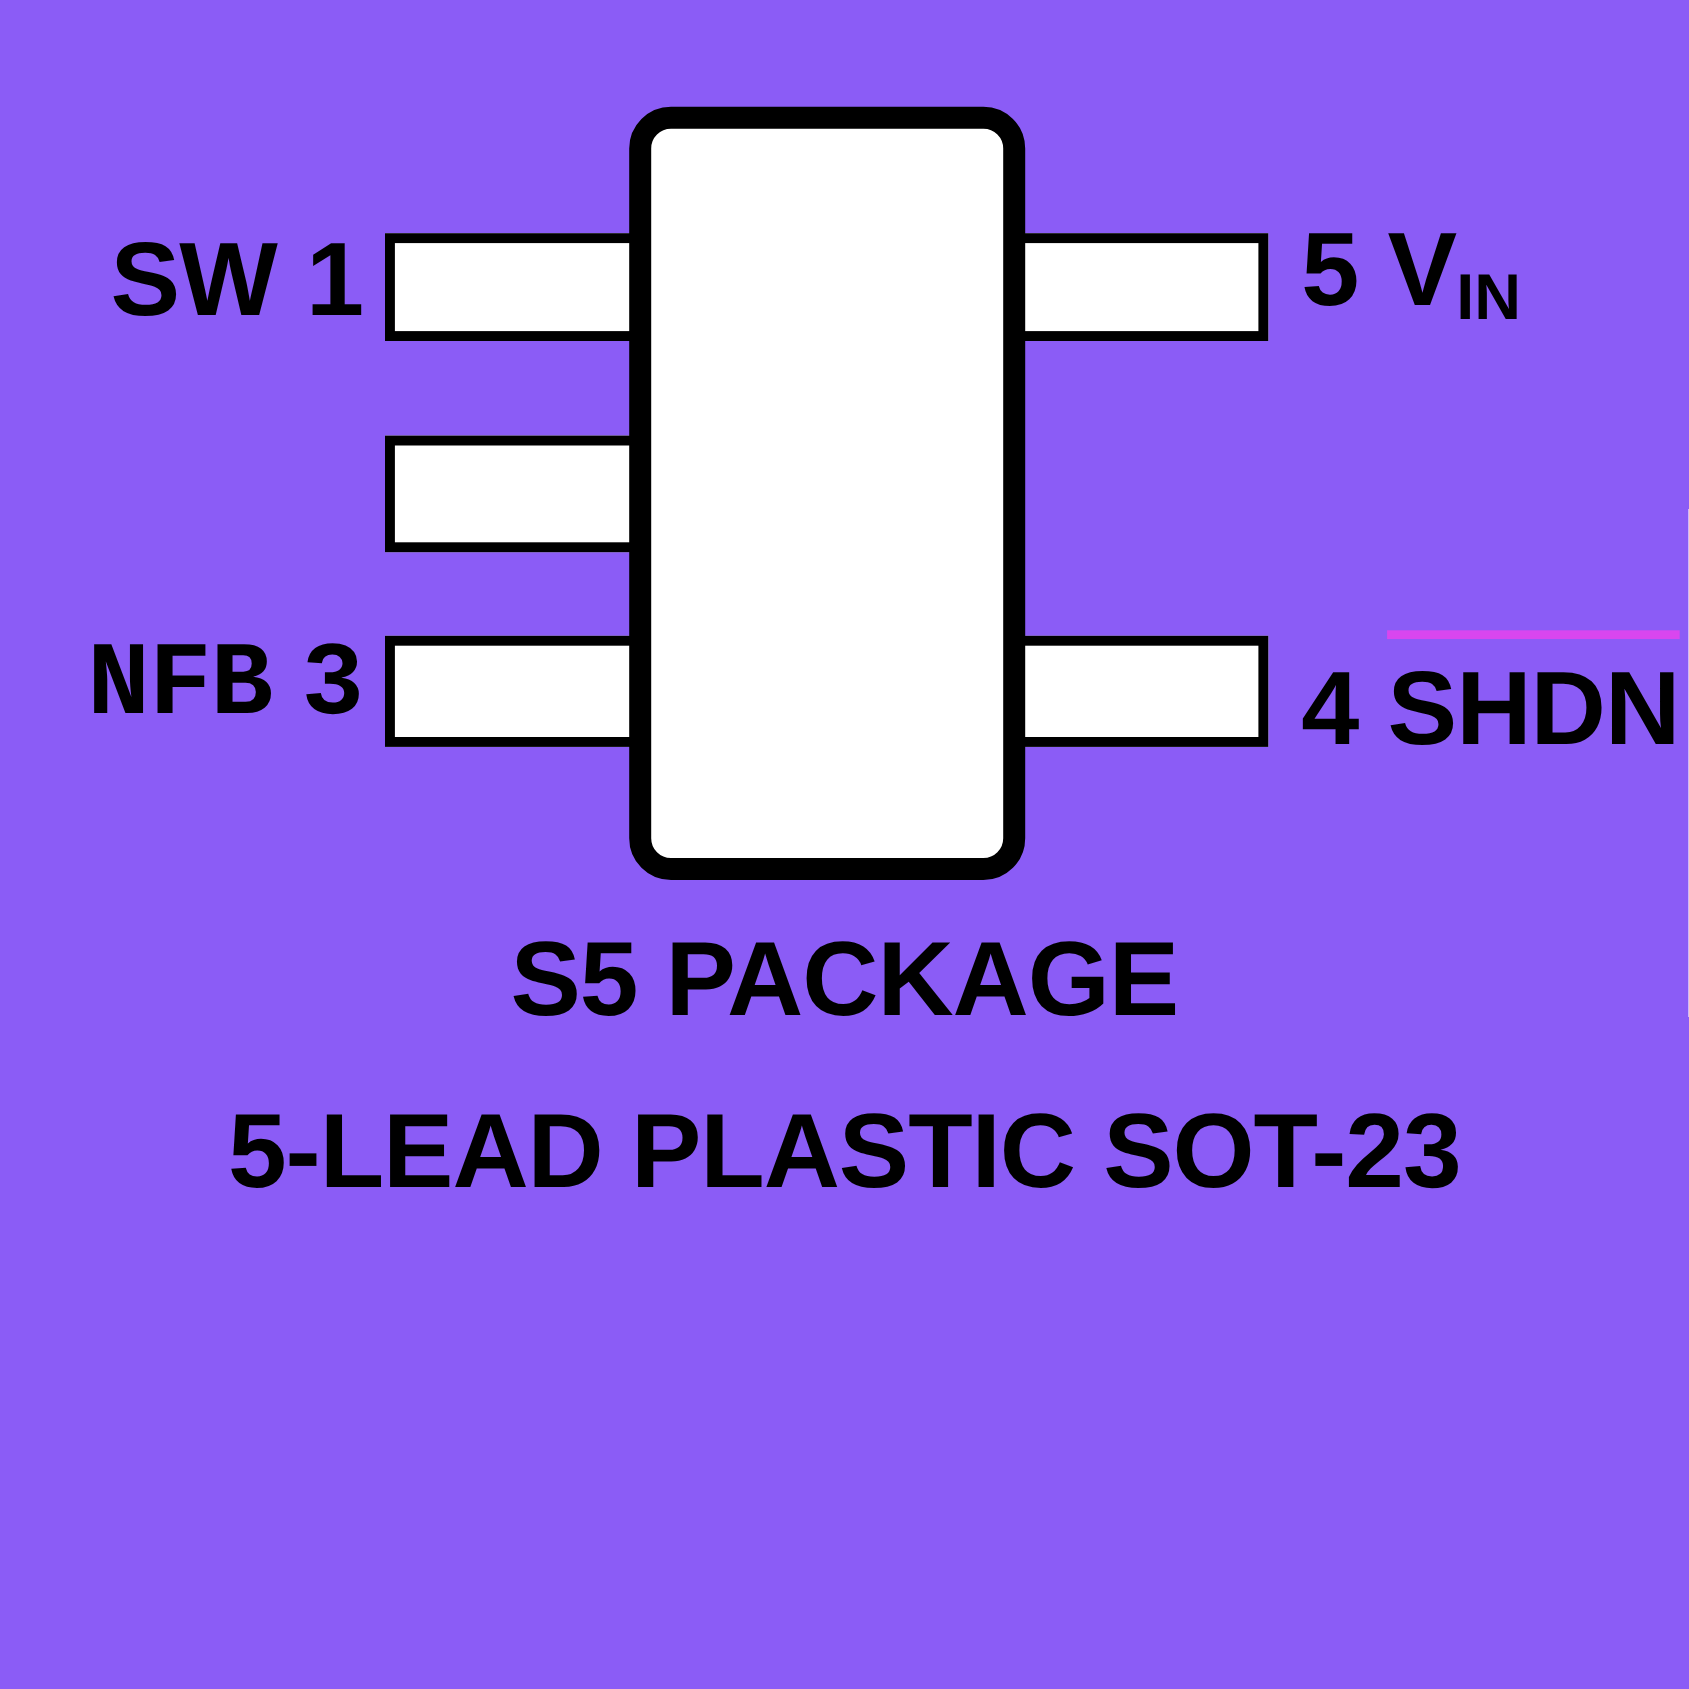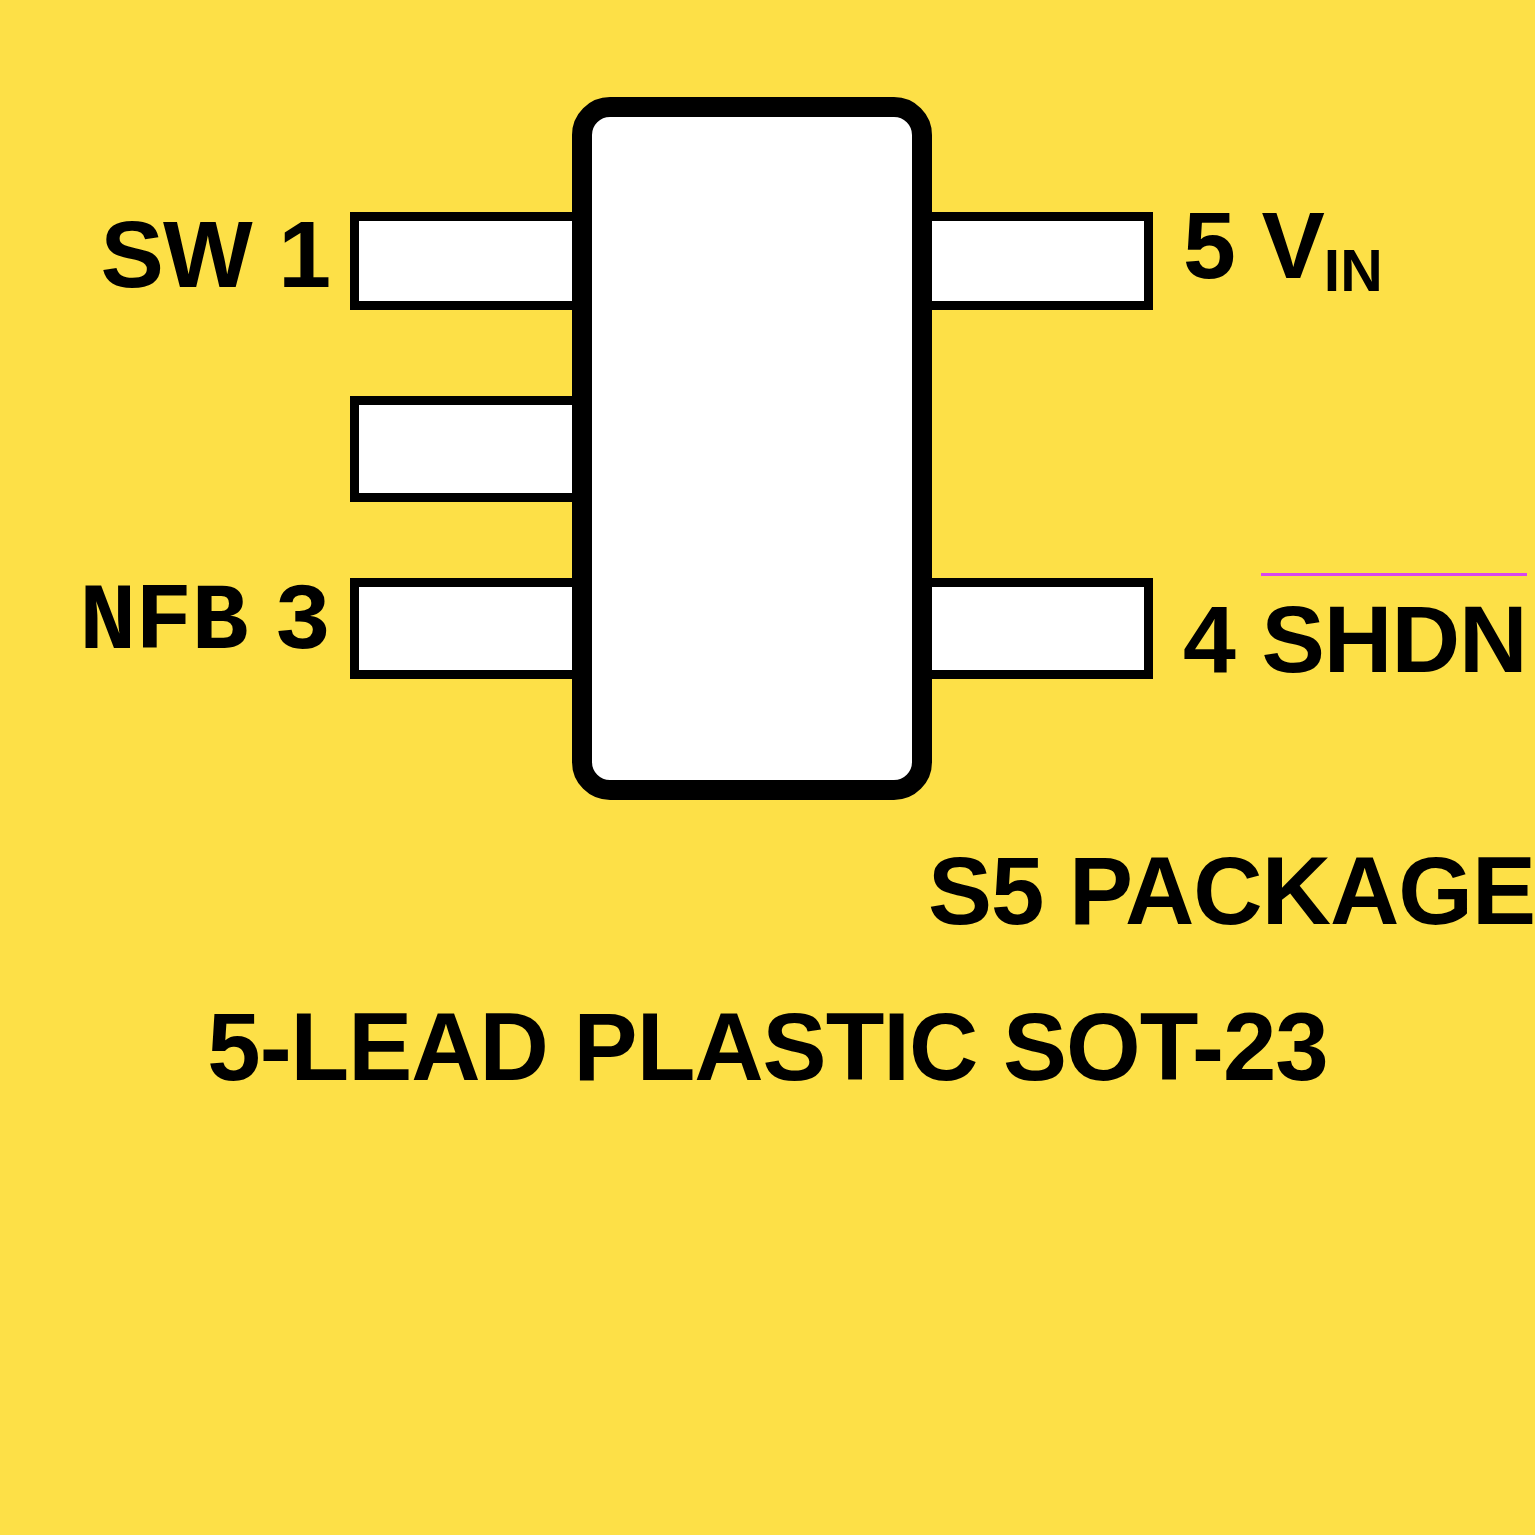--- a/index.html
+++ b/index.html
@@ -4,21 +4,21 @@
 <style>
   html, body {
     margin: 0;
     padding: 0;
     background: #ffffff;
   }
   .stage {
     position: relative;
     width: 1535px;
     height: 1535px;
-    background: #fde047;
+    background: #8b5cf6;
     font-family: "Liberation Sans", sans-serif;
     color: #000000;
     overflow: hidden;
   }
   
   .ic-body {
     position: absolute;
     left: 572px;
     top: 97px;
     width: 360px;
@@ -58,38 +58,38 @@
   .lbl-shdn{ top: 573px; left: 1183px; }
 
   .sub {
     font-size: 0.62em;
     position: relative;
     top: 0.22em;
     letter-spacing: 0;
   }
   .overline-text {
     display: inline-block;
-    border-top: 3px solid #d946ef;
+    border-top: 8px solid #d946ef;
     padding-top: 16px;
     text-align: center;
   }
 
   
   .caption-line {
     position: absolute;
     left: 0;
     width: 1535px;
     text-align: center;
     font-weight: 700;
     font-size: 96px;
     line-height: 96px;
     white-space: nowrap;
     letter-spacing: -1px;
   }
-  .caption-1 { top: 843px; text-align: right; }
+  .caption-1 { top: 843px; }
   .caption-2 { top: 963px; margin-top: 36px; }
 
   .gap { display: inline-block; width: 0.28em; }
 </style>
 </head>
 <body>
 
 <div class="stage">
 
   <div class="pin-box left row1"></div>

